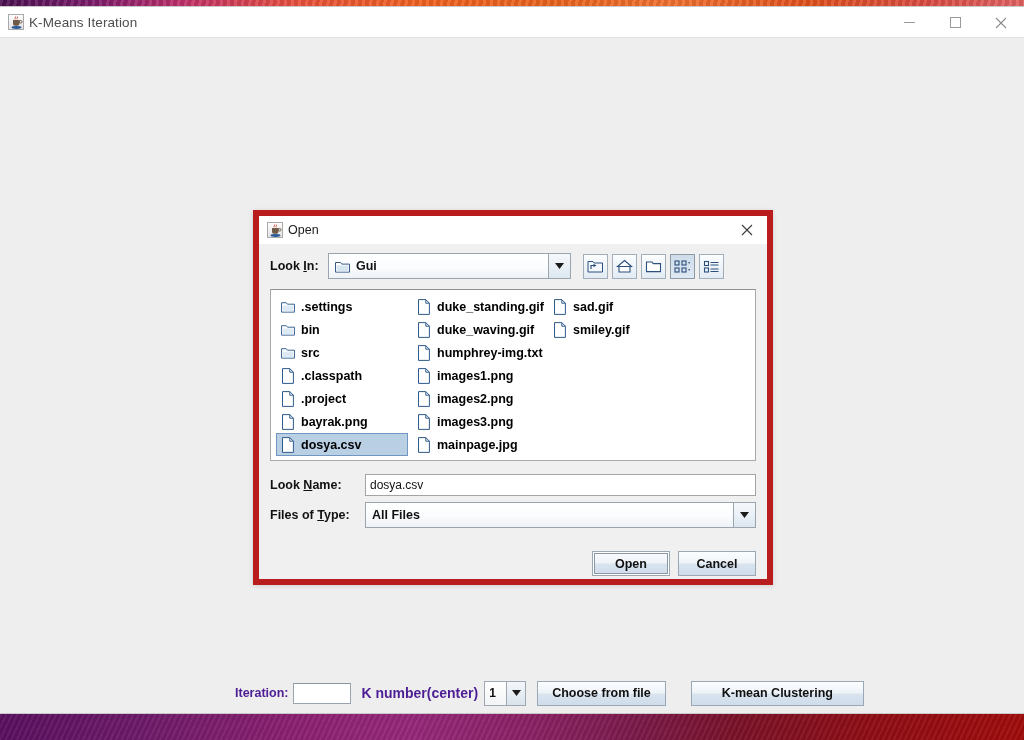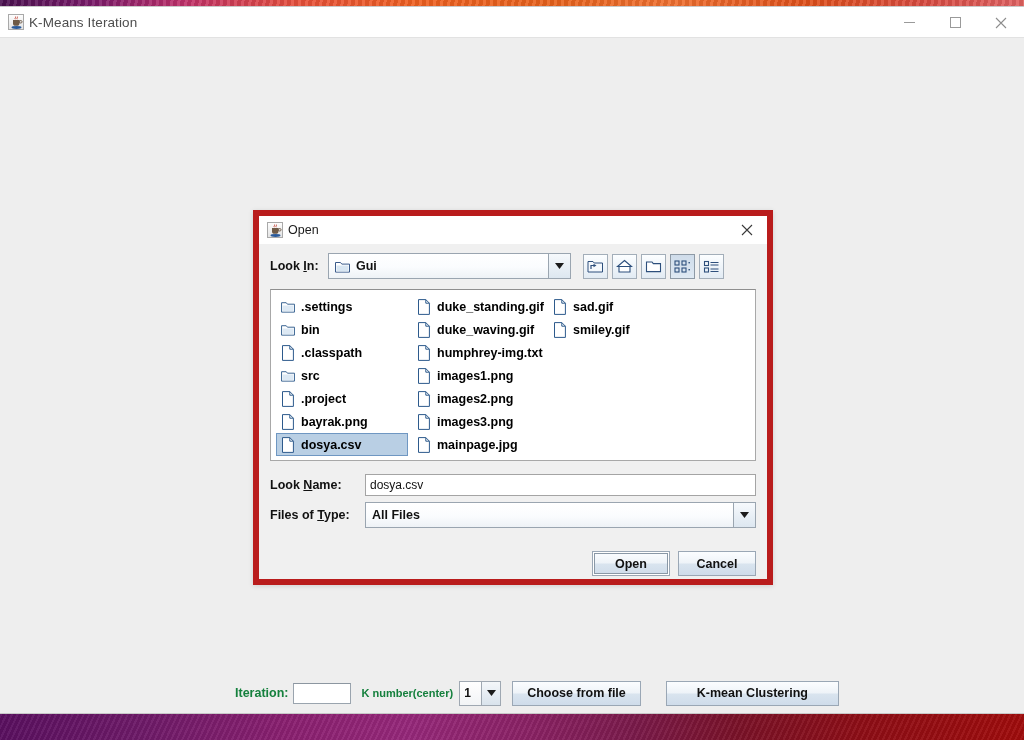--- a/index.html
+++ b/index.html
@@ -77,32 +77,32 @@
   #app-body { flex: 1; position: relative; background: #eeeeee; }
 
   
   #bottom-bar {
     position: absolute; left: 0; right: 0; bottom: 0;
     height: 40px; display: flex; align-items: center;
     padding-left: 235px;
     background: #eeeeee;
   }
   .bb-label {
-    font-size: 12.5px; font-weight: bold; color: #15803d;
+    font-size: 12.5px; font-weight: bold; color: #4c1d95;
     white-space: nowrap;
   }
   #iteration-label { margin-right: 5px; }
   #iteration-input {
     width: 58px; height: 21px;
     background: #ffffff;
     border: 1px solid #9aa4ae;
     border-top-color: #8c96a0;
     margin-right: 10px;
   }
-  #k-number-label { margin-right: 6px; font-size: 11px; }
+  #k-number-label { margin-right: 6px; font-size: 14px; }
   #k-combo {
     display: flex; height: 25px; width: 42px; margin-right: 11px;
     border: 1px solid #9fa8b2;
     background: linear-gradient(#ffffff, #f2f4f6);
   }
   #k-combo-value {
     flex: 1; display: flex; align-items: center; padding-left: 4px;
     font-size: 12px; font-weight: bold; color: #111;
   }
   #k-combo-arrow {
@@ -391,32 +391,32 @@
               <span>.settings</span>
             </div>
             <div class="file-item">
               <svg class="fi-icon" viewBox="0 0 15 14">
                 <path d="M0.6 2.4h5l1.3 1.6h7.5v8.5H0.6z" fill="#ffffff" stroke="#2d5a8c" stroke-width="1"></path>
                 <path d="M1.6 5.4h11.6v6.2H1.6z" fill="#dde9f4"></path>
               </svg>
               <span>bin</span>
             </div>
             <div class="file-item">
-              <svg class="fi-icon" viewBox="0 0 13 16">
-                <path d="M1 0.6h7.3l3.6 3.6v11.2H1z" fill="#ffffff" stroke="#2d5a8c" stroke-width="1"></path>
-                <path d="M8.3 0.6v3.6h3.6" fill="none" stroke="#2d5a8c" stroke-width="1"></path>
-              </svg>
-              <span>.classpath</span>
-            </div>
-            <div class="file-item">
               <svg class="fi-icon" viewBox="0 0 15 14">
                 <path d="M0.6 2.4h5l1.3 1.6h7.5v8.5H0.6z" fill="#ffffff" stroke="#2d5a8c" stroke-width="1"></path>
                 <path d="M1.6 5.4h11.6v6.2H1.6z" fill="#dde9f4"></path>
               </svg>
               <span>src</span>
+            </div>
+            <div class="file-item">
+              <svg class="fi-icon" viewBox="0 0 13 16">
+                <path d="M1 0.6h7.3l3.6 3.6v11.2H1z" fill="#ffffff" stroke="#2d5a8c" stroke-width="1"></path>
+                <path d="M8.3 0.6v3.6h3.6" fill="none" stroke="#2d5a8c" stroke-width="1"></path>
+              </svg>
+              <span>.classpath</span>
             </div>
             <div class="file-item">
               <svg class="fi-icon" viewBox="0 0 13 16">
                 <path d="M1 0.6h7.3l3.6 3.6v11.2H1z" fill="#ffffff" stroke="#2d5a8c" stroke-width="1"></path>
                 <path d="M8.3 0.6v3.6h3.6" fill="none" stroke="#2d5a8c" stroke-width="1"></path>
               </svg>
               <span>.project</span>
             </div>
             <div class="file-item">
               <svg class="fi-icon" viewBox="0 0 13 16">

